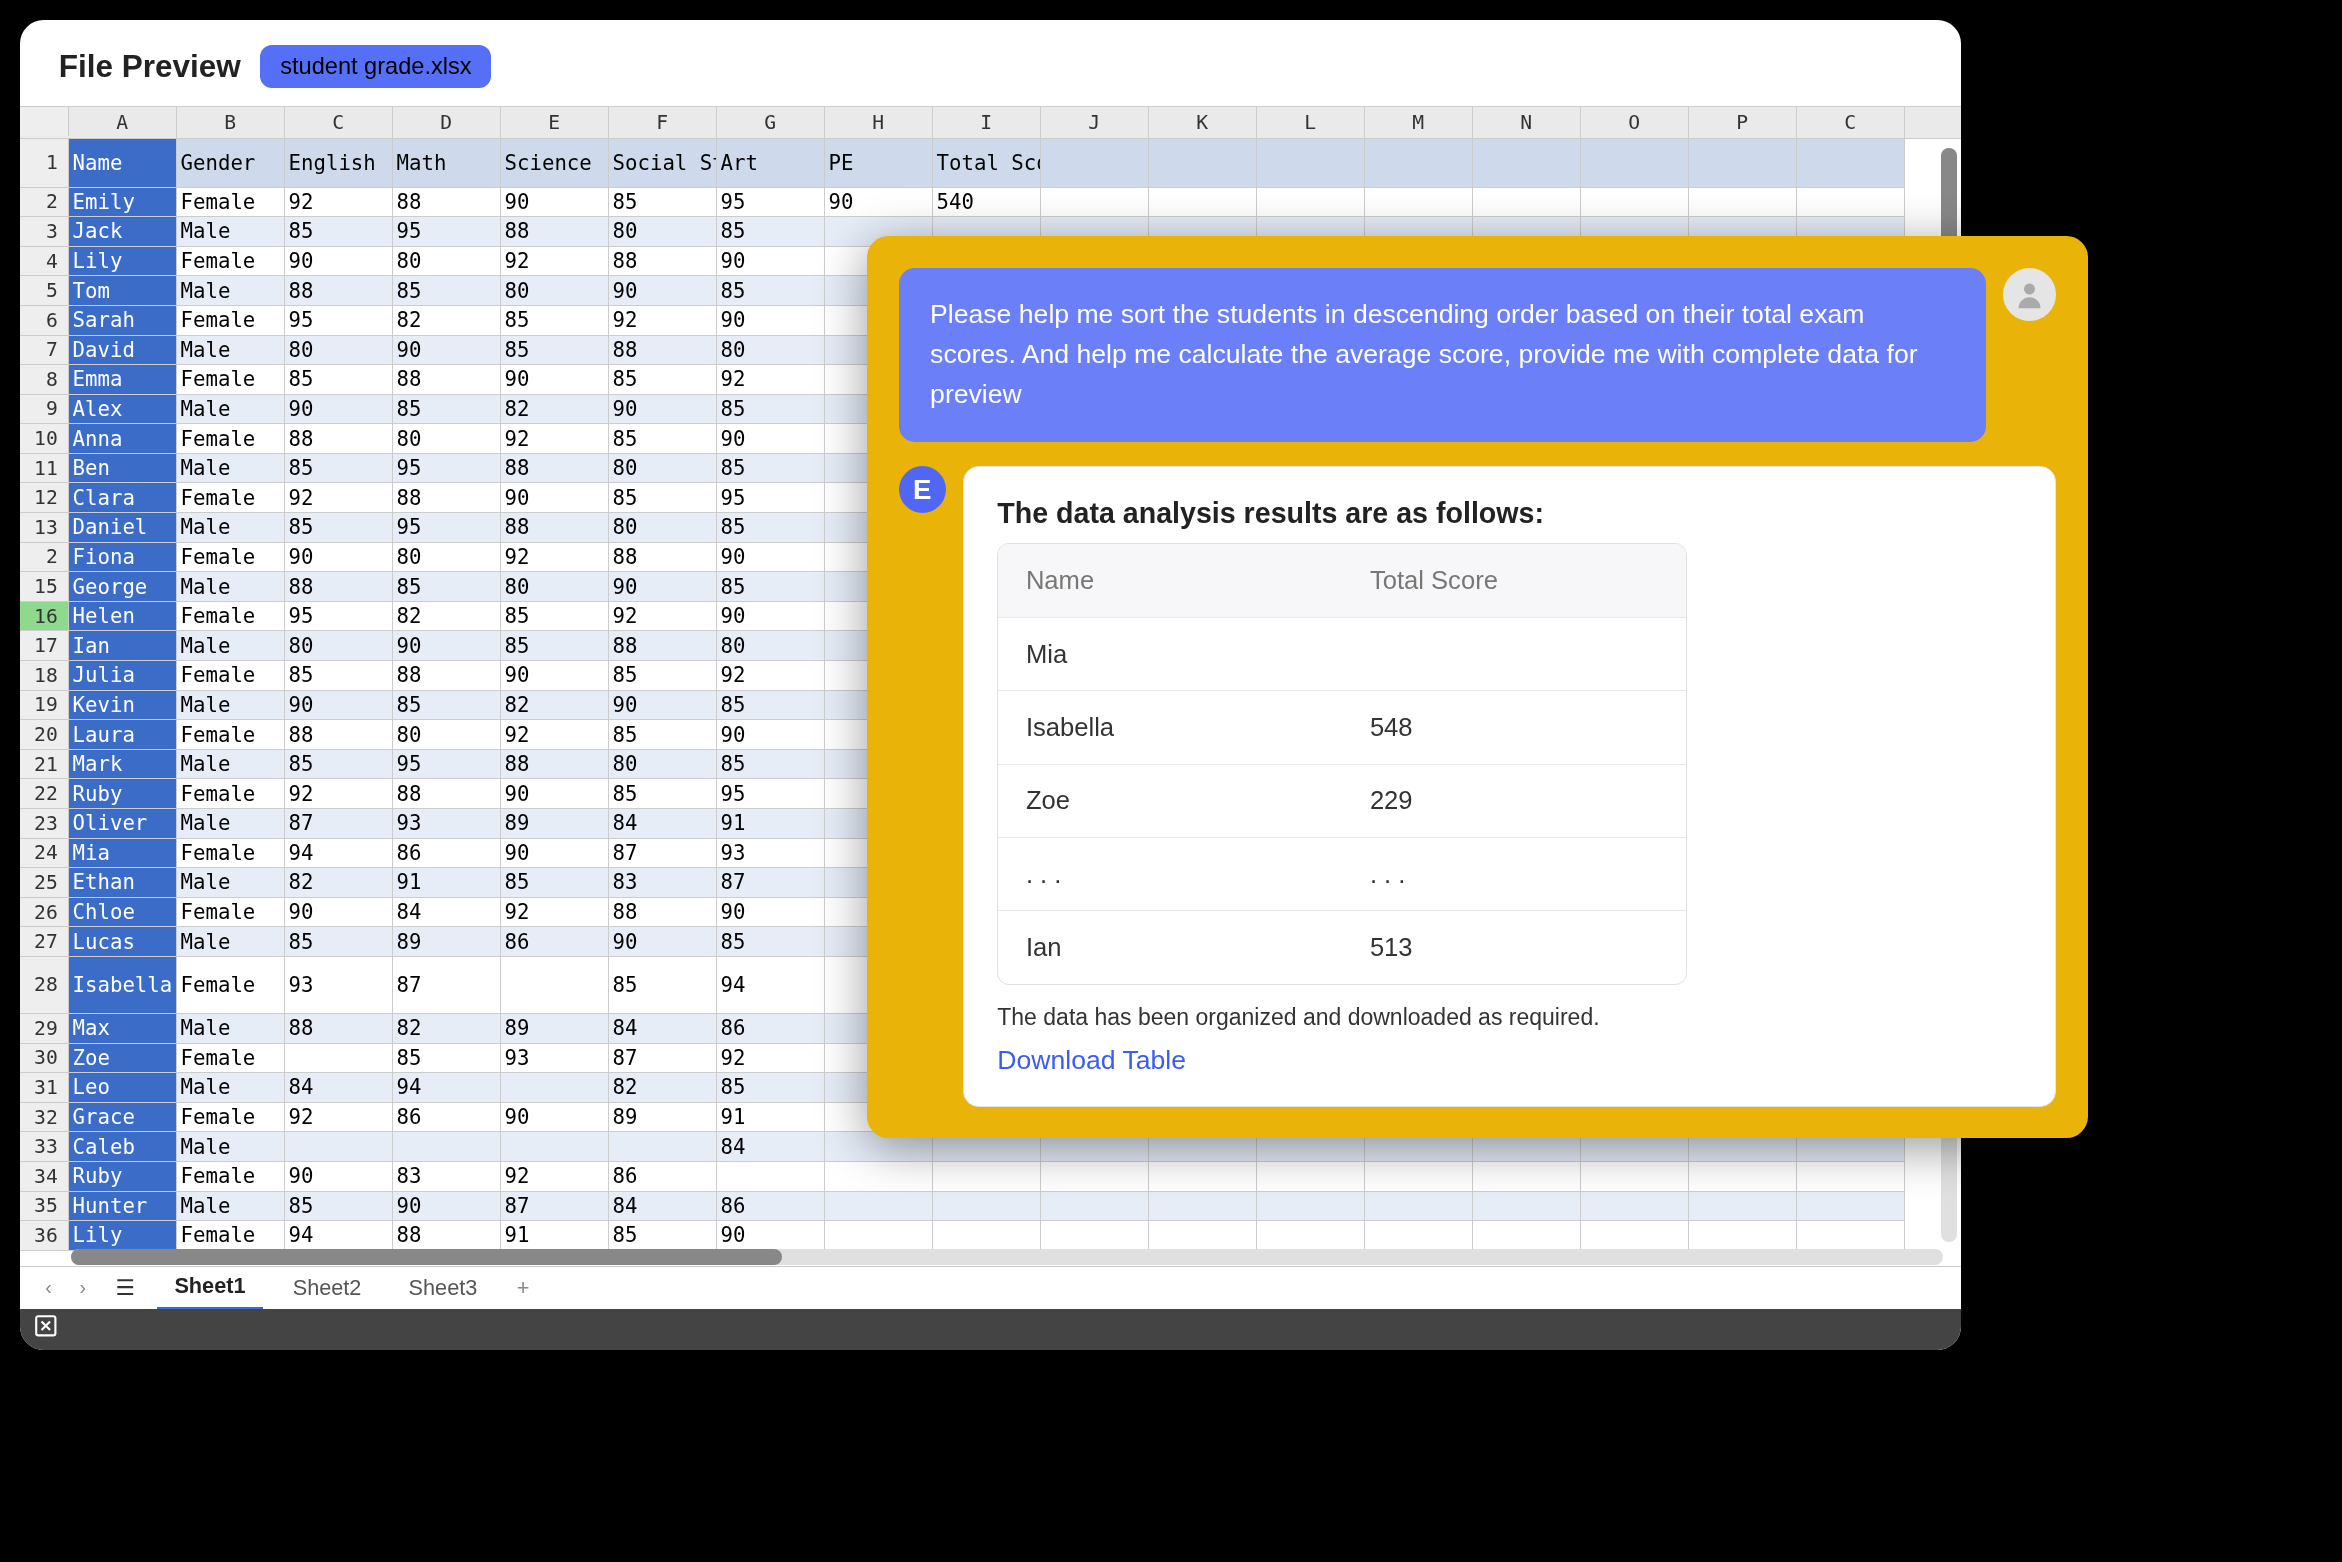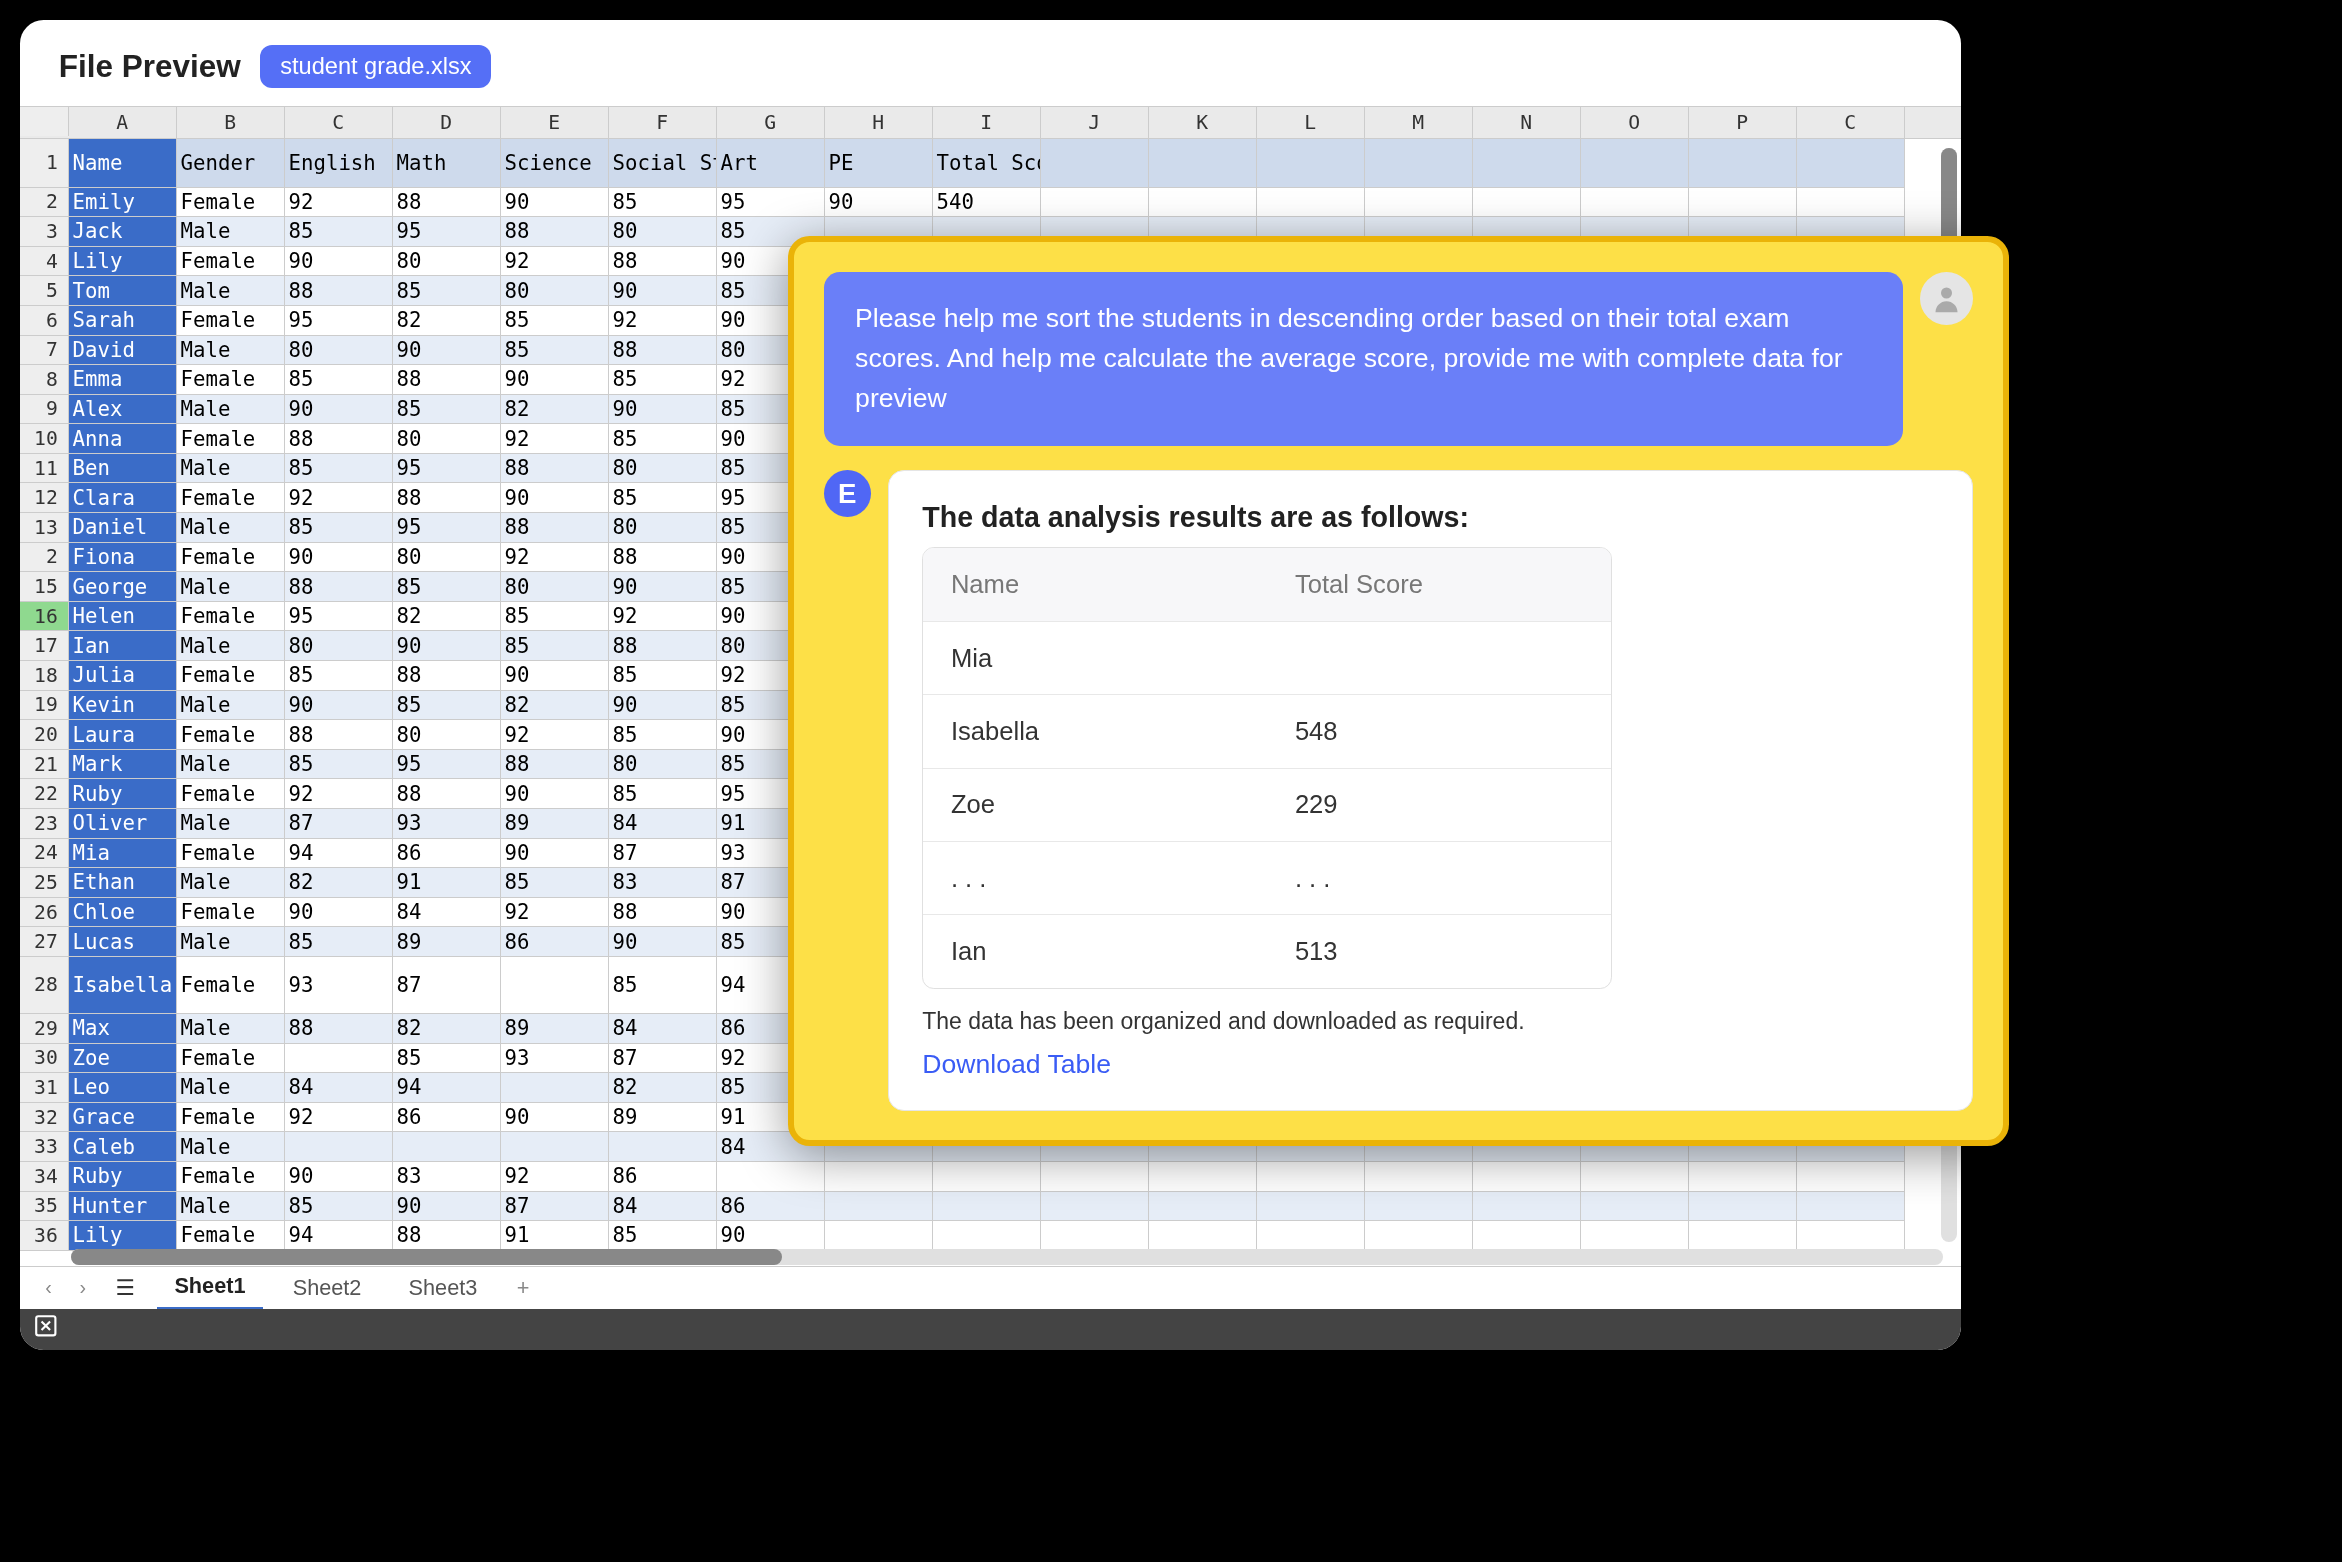--- a/index.html
+++ b/index.html
@@ -1,20 +1,20 @@
 <!DOCTYPE html>
 <html><head>
 <meta charset="utf-8">
 <style>
 * { margin: 0; padding: 0; box-sizing: border-box; }
 body { font-family: -apple-system, sans-serif; background: #000; width: 2343px; height: 1562px; position: relative; }
 .spreadsheet-window { position: absolute; top: 19.7px; left: 19.7px; width: 1941px; height: 1330px; background: #fff; border-radius: 23.6px; box-shadow: 0 3.9px 29.6px rgba(0,0,0,0.3); overflow: hidden; }
 .file-header { padding: 25.6px 39px 17.7px; display: flex; align-items: center; gap: 19.7px; }
 .file-title { font-size: 31.5px; font-weight: 700; color: #222; }
-.file-badge { background: #556ff6; color: #ffffff; padding: 7.9px 19.7px; border-radius: 12px; font-size: 23.6px; font-weight: 500; }
+.file-badge { background: #556ff6; color: #000000; padding: 7.9px 19.7px; border-radius: 12px; font-size: 23.6px; font-weight: 500; }
 .col-headers { display: flex; background: #eaeaea; border-top: 1px solid #ccc; border-bottom: 1px solid #ccc; }
 .corner { width: 49px; height: 29.6px; background: #eee; border-right: 1px solid #ccc; }
 .col-h { flex: 0 0 108px; text-align: center; font-size: 19.7px; font-family: monospace; padding: 3.9px 0; border-right: 1px solid #ccc; color: #333; }
 .grid-body { overflow: hidden; }
 .grid-row { display: flex; height: 29.6px; }
 .grid-row.header-row { height: 49px; }
 .grid-row.tall { height: 57px; }
 .row-num { width: 49px; text-align: right; padding-right: 9.9px; font-size: 19.7px; font-family: monospace; color: #333; background: #eee; border-right: 1px solid #ccc; border-bottom: 1px solid #ccc; display: flex; align-items: center; justify-content: flex-end; }
 .row-num.sel { background: #8fd98f; }
 .cell { flex: 0 0 108px; border-right: 1px solid #ccc; border-bottom: 1px solid #ccc; font-size: 20.7px; font-family: monospace; padding: 2px 3.9px; display: flex; align-items: center; color: #000; white-space: nowrap; overflow: hidden; }
@@ -26,21 +26,21 @@
 .menu-ic { font-size: 21.7px; color: #333; padding: 0 9.9px; }
 .tab { padding: 7.9px 17.7px; font-size: 21.7px; color: #555; cursor: pointer; }
 .tab.active { font-weight: 700; color: #222; border-bottom: 3.9px solid #3a6cc8; }
 .tab-add { font-size: 21.7px; color: #888; padding: 0 9.9px; cursor: pointer; }
 .status-bar { position: absolute; bottom: 0; left: 0; right: 0; height: 41px; background: #444; display: flex; align-items: center; padding-left: 13.8px; }
 .excel-ic { color: #fff; font-size: 23.6px; }
 .scroll-track-h { position: absolute; bottom: 85px; left: 51px; right: 17.7px; height: 15.8px; background: #e0e0e0; border-radius: 7.9px; }
 .scroll-thumb-h { width: 38%; height: 100%; background: #888; border-radius: 7.9px; }
 .scroll-track-v { position: absolute; top: 128px; right: 3.9px; bottom: 108px; width: 15.8px; background: #e0e0e0; border-radius: 7.9px; }
 .scroll-thumb-v { width: 100%; height: 90%; background: #888; border-radius: 7.9px; }
-.chat-panel { position: absolute; top: 236px; left: 788px; width: 1221px; background: #fde047; border: 6px solid #eab308; border-radius: 21.7px; padding: 29.6px; box-shadow: 0 9.9px 49px rgba(0,0,0,0.4); }
+.chat-panel { position: absolute; top: 236px; left: 867px; width: 1221px; background: #eab308; border: 2px solid #eab308; border-radius: 21.7px; padding: 29.6px; box-shadow: 0 9.9px 49px rgba(0,0,0,0.4); }
 .user-row { display: flex; gap: 17.7px; align-items: flex-start; margin-bottom: 23.6px; }
 .user-bubble { flex: 1; background: #6a7ff8; color: #fff; padding: 27.6px 31.5px; border-radius: 15.8px; font-size: 26.6px; line-height: 1.5; }
 .avatar { width: 53px; height: 53px; border-radius: 50%; background: #e5e5e5; display: flex; align-items: center; justify-content: center; flex-shrink: 0; }
 .avatar svg { width: 33px; height: 33px; fill: #aaa; }
 .assist-row { display: flex; gap: 17.7px; align-items: flex-start; }
 .assist-badge { width: 47px; height: 47px; border-radius: 50%; background: #5067f5; color: #fff; display: flex; align-items: center; justify-content: center; font-size: 27.6px; font-weight: 700; flex-shrink: 0; }
 .assist-body { flex: 1; background: #fff; border: 1px solid #e5e5e5; border-radius: 15.8px; padding: 29.6px 33px; }
 .assist-title { font-size: 28.6px; font-weight: 600; color: #222; margin-bottom: 13.8px; }
 .assist-text { font-size: 26.6px; color: #555; line-height: 1.5; margin-bottom: 21.7px; }
 .result-table { border: 1px solid #e0e0e0; border-radius: 11.8px; overflow: hidden; width: 690px; margin-bottom: 19.7px; }

